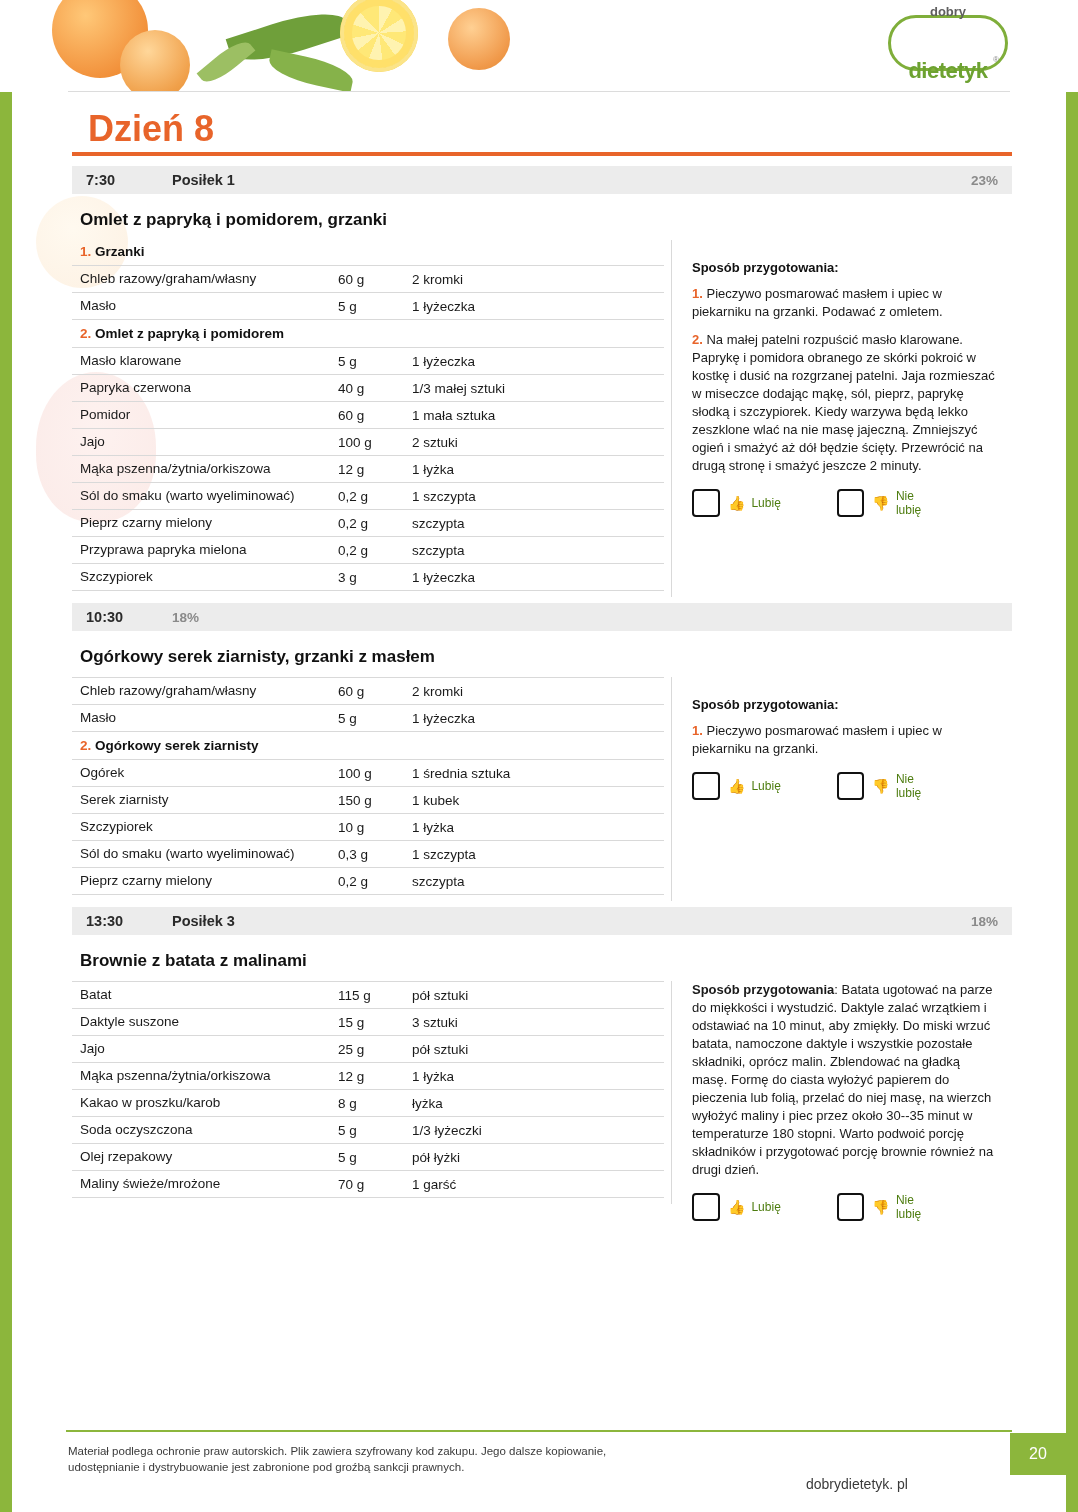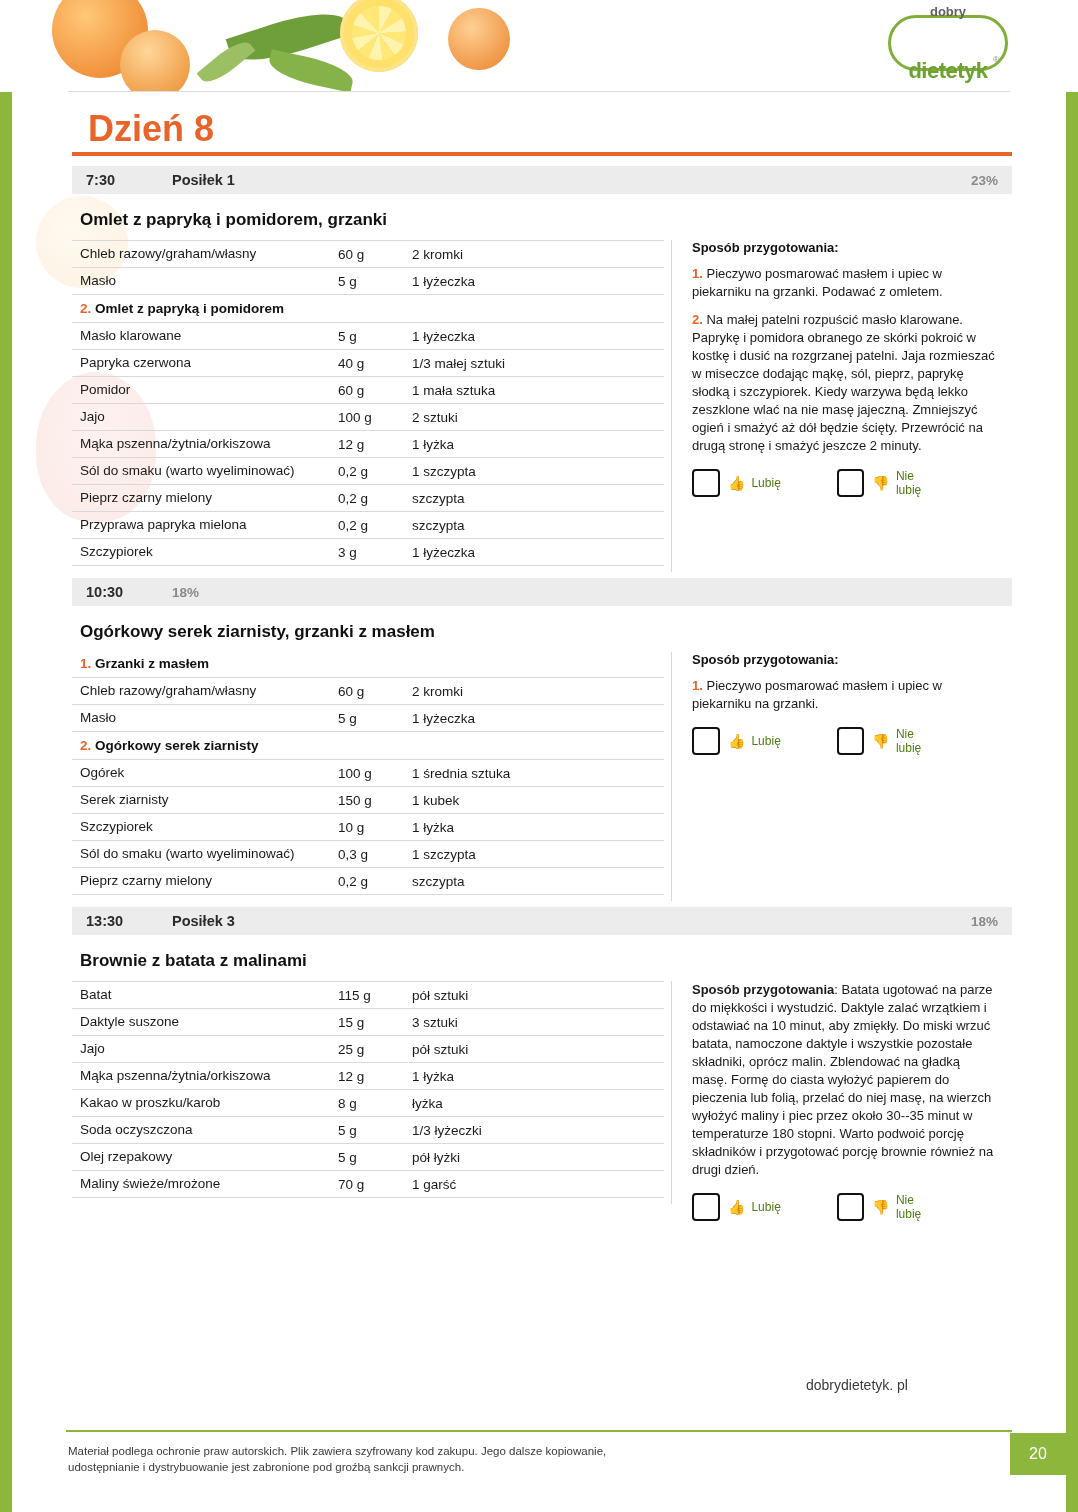--- a/index.html
+++ b/index.html
@@ -154,40 +154,40 @@
     padding: 5px 4px 5px 8px;
     font-size: 13.5px;
     color: #1a1a1a;
     vertical-align: middle;
   }
   table.ingredients tr:first-child td { border-top: 1px solid #d9d9d9; }
   td.c-name { width: 258px; line-height: 16px; }
   td.c-amt  { width: 74px; margin-top: 8px; }
   td.c-note { font-size: 11.5px; color: #7c7c7c; }
 
-  .prep-head { font-size: 13px; font-weight: bold; color: #111; margin-bottom: 10px; }
+  .prep-head { font-size: 13px; font-weight: bold; color: #111; margin-bottom: 10px; margin-top: 20px; }
   .prep-step { font-size: 13px; line-height: 18px; color: #1a1a1a; margin-bottom: 10px; }
   .prep-step .num { color: #e8642a; font-weight: bold; }
   .prep-inline { font-size: 13px; line-height: 18px; color: #1a1a1a; }
   .prep-inline b { font-weight: bold; }
 
   .rating-row { display: flex; align-items: center; margin-top: 14px; }
   .rate { display: flex; align-items: center; margin-right: 56px; }
   .rate-box { width: 28px; height: 28px; border: 2px solid #111; border-radius: 4px; }
   .thumb { margin: 0 6px 0 8px; font-size: 14px; color: #2a2a2a; }
   .rate-label { font-size: 12px; color: #4d7c0f; }
 
   
   .footer-rule { position: absolute; left: 66px; top: 1430px; width: 946px; height: 2px; background: #8cb63c; }
   .footer-text {
     position: absolute; left: 68px; top: 1443px; width: 560px;
     font-size: 11.5px; line-height: 16px; color: #3a3a3a;
   }
   .footer-site {
-    position: absolute; left: 806px; top: 1377px;
+    position: absolute; left: 806px; top: 1476px;
     font-size: 14px; color: #3a3a3a;
   }
   .page-num {
     position: absolute; right: 12px; top: 1433px;
     width: 56px; height: 42px; background: #8cb63c;
     display: flex; align-items: center; justify-content: center;
     color: #ffffff; font-size: 16px;
   }
 
   
@@ -232,20 +232,24 @@
 
   <div class="meal-bar">
     <div class="time">7:30</div>
     <div class="name">Posiłek 1</div>
     <div class="pct">23%</div>
   </div>
   <div class="meal-title">Omlet z papryką i pomidorem, grzanki</div>
   <div class="meal-body">
     <div class="col-left">
 
+      <div class="sub-title">
+        <span class="num">1.</span>
+        <span>Grzanki</span>
+      </div>
       <table class="ingredients">
         <tbody>
             <tr>
           <td class="c-name">Chleb razowy/graham/własny</td>
           <td class="c-amt">60 g</td>
           <td class="c-note">2 kromki</td>
         </tr>
         <tr>
           <td class="c-name">Masło</td>
           <td class="c-amt">5 g</td>
@@ -335,24 +339,20 @@
   </div>
 
   <div class="meal-bar">
     <div class="time">10:30</div>
     <div class="pct">18%</div>
   </div>
   <div class="meal-title">Ogórkowy serek ziarnisty, grzanki z masłem</div>
   <div class="meal-body">
     <div class="col-left">
 
-      <div class="sub-title">
-        <span class="num">1.</span>
-        <span>Grzanki z masłem</span>
-      </div>
       <table class="ingredients">
         <tbody>
             <tr>
           <td class="c-name">Chleb razowy/graham/własny</td>
           <td class="c-amt">60 g</td>
           <td class="c-note">2 kromki</td>
         </tr>
         <tr>
           <td class="c-name">Masło</td>
           <td class="c-amt">5 g</td>

